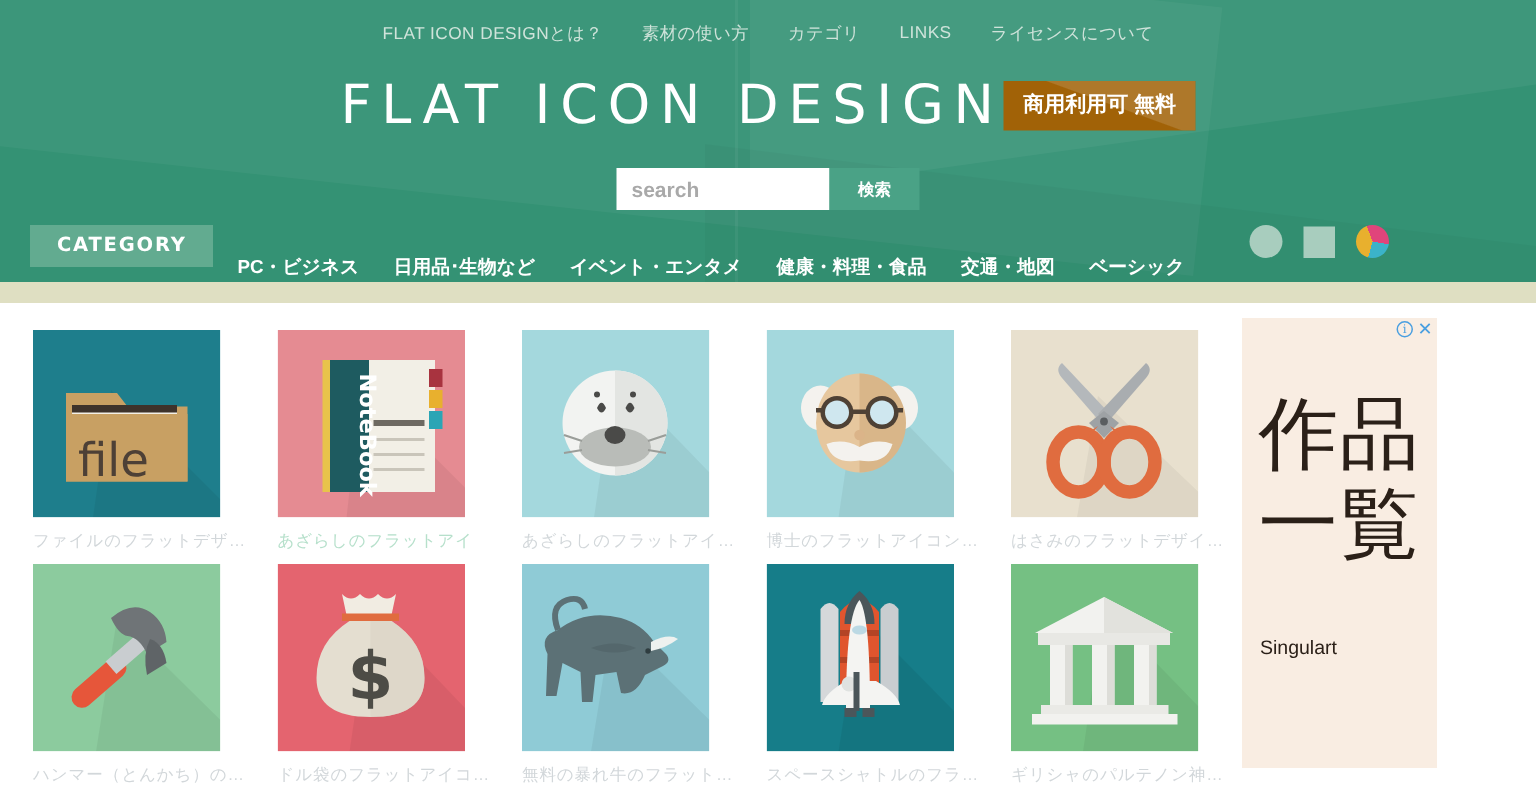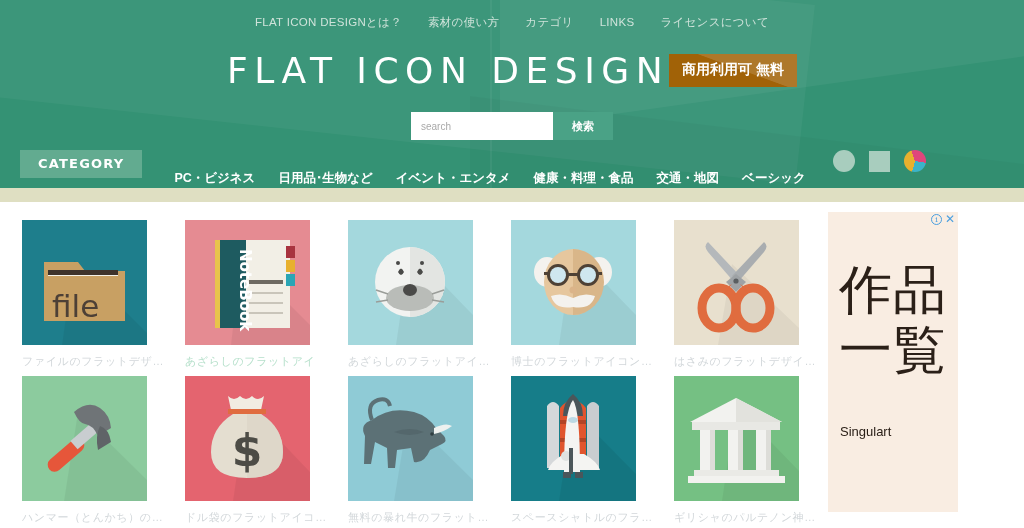--- a/index.html
+++ b/index.html
@@ -94,43 +94,44 @@
   .search-row {
     position: relative; z-index: 4;
     display: flex; justify-content: center; align-items: stretch;
     margin-top: 18px;
     height: 28px;
   }
   .search-input {
     width: 142px; height: 28px;
     border: none; outline: none;
     background: #ffffff;
-    font-size: 10px;
+    font-size: 14px;
     color: #444;
     padding: 0 10px;
     font-family: "Liberation Sans", sans-serif;
+    font-weight: bold;
   }
   .search-input::placeholder { color: #a9a9a9; }
   .search-btn {
     width: 60px; height: 28px;
     background: #4aa286;
     border: none;
     color: #ffffff;
     font-size: 11px;
     font-weight: bold;
     cursor: pointer;
     font-family: "Liberation Sans", sans-serif;
   }
 
   
   .catbar {
     position: absolute; z-index: 5;
     left: 0; bottom: 8px;
     width: 1024px; height: 32px;
-    display: flex; align-items: center; gap: 16px;
+    display: flex; align-items: center;
   }
   .cat-pill {
     margin-left: 20px;
     background: #62ab90;
     color: #ffffff;
     font-size: 13px;
     font-weight: bold;
     letter-spacing: 1.2px;
     padding: 6px 18px 7px;
     white-space: nowrap;

